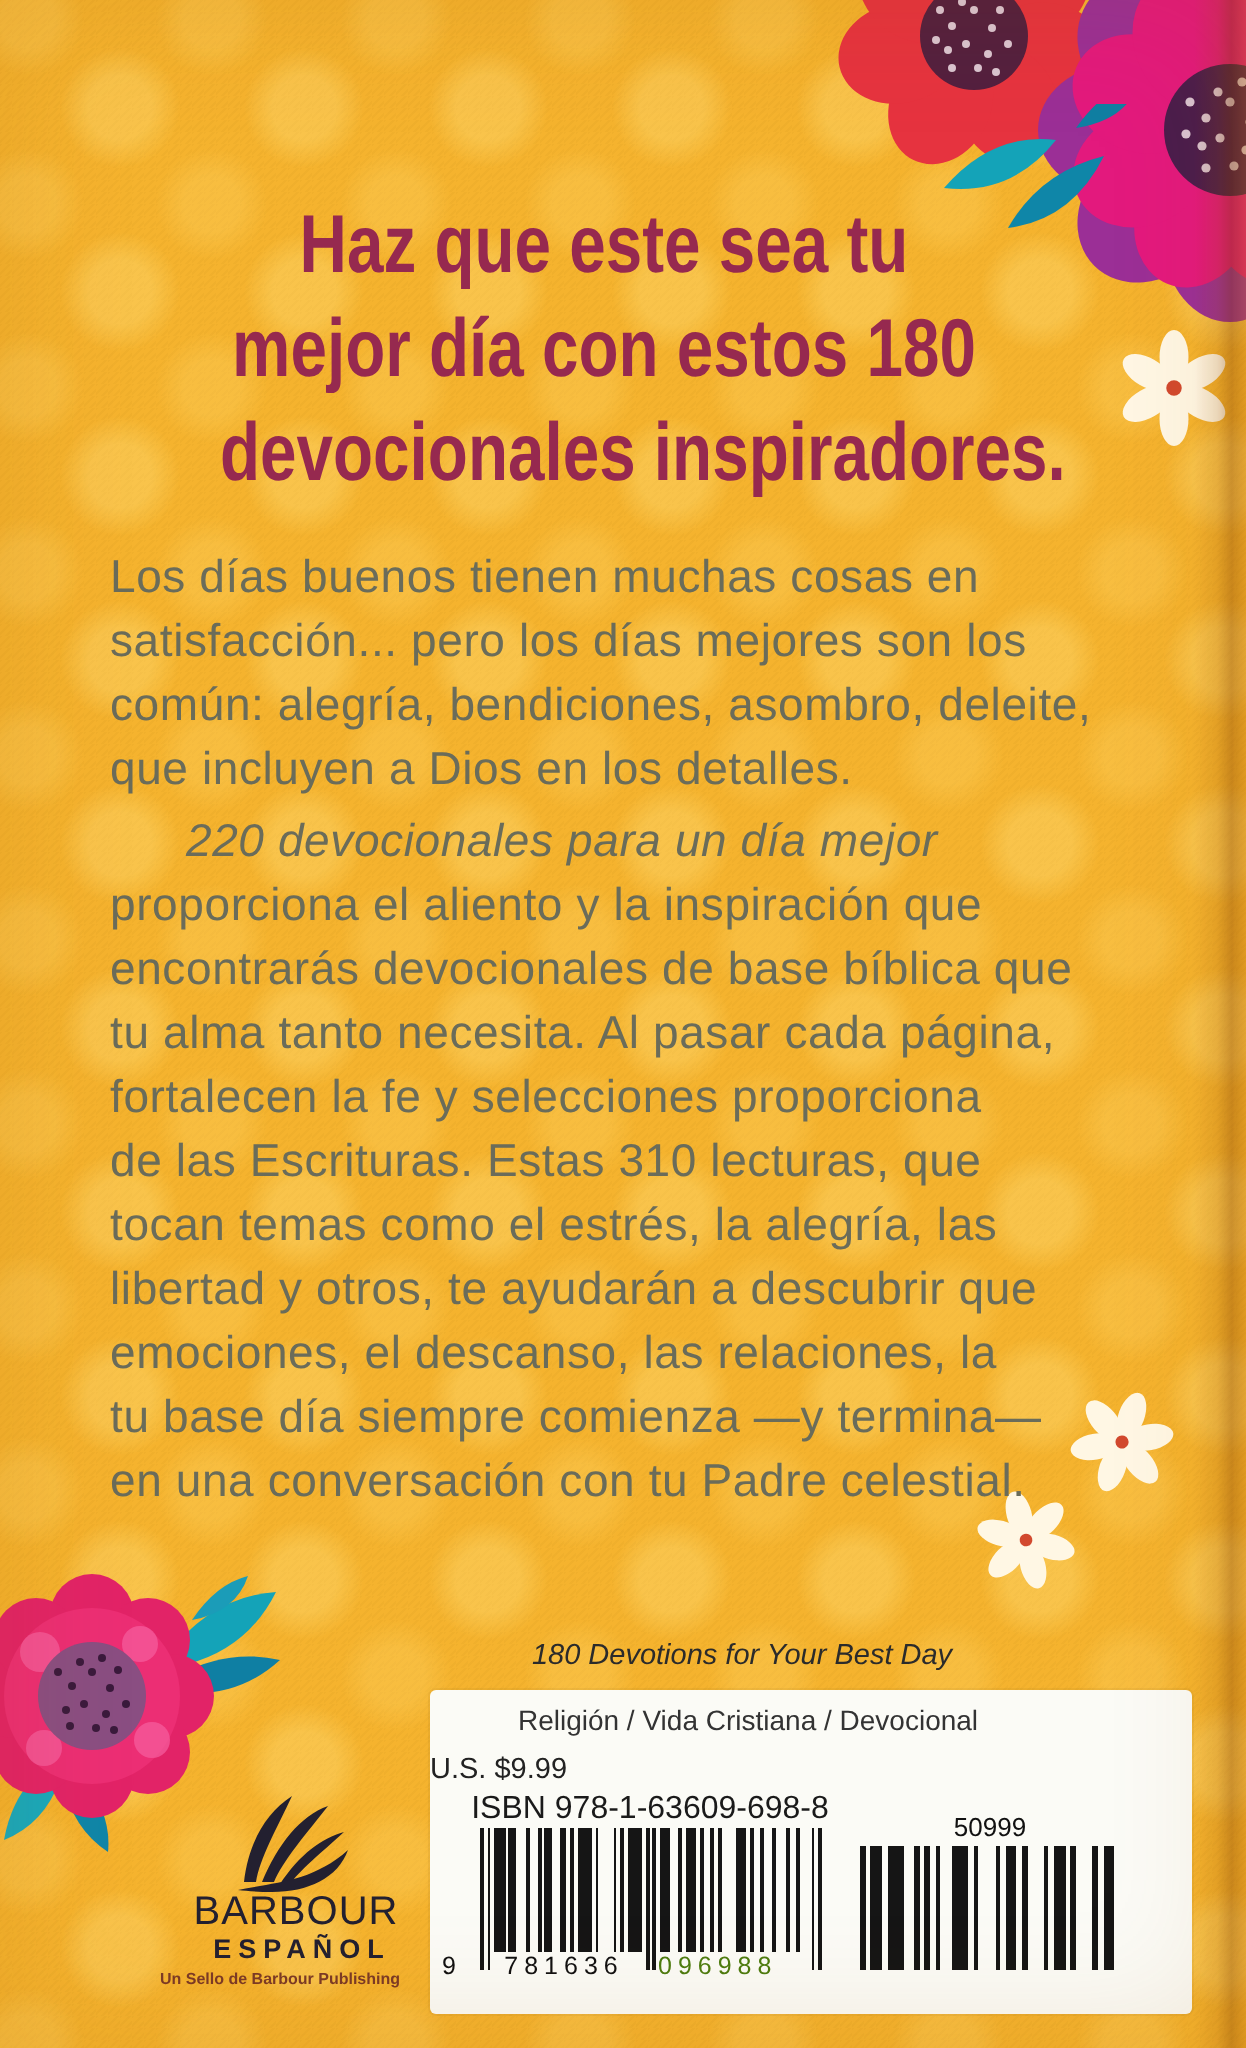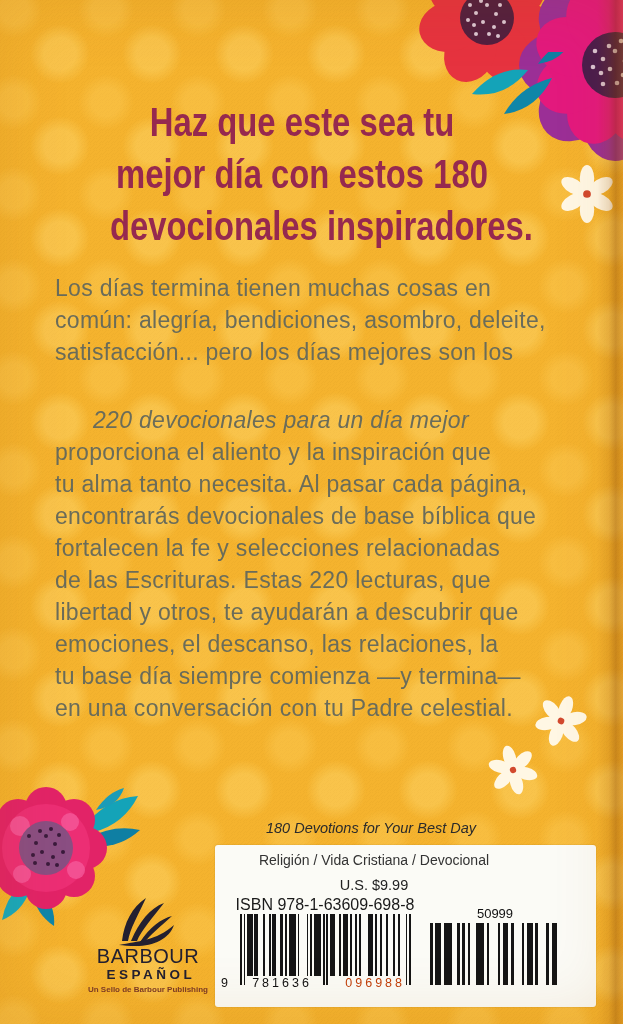--- a/index.html
+++ b/index.html
@@ -32,38 +32,38 @@
   .p1{top:272px;}
   .p2{top:404px;}
   .lead-italic{font-style:italic;padding-left:38px;line-height:32px;white-space:nowrap;}
 
   
   .eng-title{position:absolute;left:215px;top:820px;width:312px;text-align:center;z-index:4;
     font-style:italic;font-size:14.5px;color:#2b2b2b;}
   .isbn-box{position:absolute;left:215px;top:845px;width:381px;height:162px;z-index:4;
     background:var(--box-white,#FBFBF6);border-radius:3px;box-shadow:0 0 0 1px rgba(0,0,0,.04);}
   .cat{position:absolute;top:7px;left:0;width:318px;text-align:center;font-size:14px;color:#333;}
-  .price{position:absolute;top:32px;left:0;width:318px;text-align:center;font-size:14.5px;color:#222;}
+  .price{position:absolute;top:32px;left:0;width:318px;text-align:left;font-size:14.5px;color:#222;}
   .isbn{position:absolute;top:51px;left:12px;width:196px;text-align:center;font-size:16px;color:#1a1a1a;}
   .ean{position:absolute;left:25px;top:69px;width:171px;height:80px;}
   .addon{position:absolute;left:215px;top:78px;width:130px;height:70px;}
   .bar{position:absolute;top:0;background:var(--barcode-black,#151515);}
   .ean-prefix{position:absolute;left:6px;top:131px;font-size:12.5px;color:#111;}
   .ean-g1{position:absolute;left:30px;top:131px;width:74px;text-align:center;letter-spacing:3px;font-size:12.5px;color:#111;background:var(--box-white,#FBFBF6);}
-  .ean-g2{position:absolute;left:114px;top:131px;width:76px;text-align:right;letter-spacing:3px;font-size:12.5px;color:#c2410c;background:var(--box-white,#FBFBF6);}
+  .ean-g2{position:absolute;left:114px;top:131px;width:76px;text-align:left;letter-spacing:3px;font-size:12.5px;color:#4d7c0f;background:var(--box-white,#FBFBF6);}
   .addon-label{position:absolute;left:212px;top:61px;width:136px;text-align:center;font-size:13px;color:#111;}
 
   
   .logo{position:absolute;left:80px;top:895px;width:136px;height:112px;z-index:4;}
   .logo svg{position:absolute;left:36px;top:0;}
   .logo-name{position:absolute;top:50px;left:0;width:136px;text-align:center;
     font-size:20px;letter-spacing:.5px;color:var(--logo-dark,#232030);}
   .logo-imprint{position:absolute;top:72px;left:3px;width:136px;text-align:center;
     font-size:13.5px;letter-spacing:3.5px;font-weight:700;color:var(--logo-dark,#232030);}
-  .logo-tagline{position:absolute;top:90px;left:0;width:136px;text-align:center;
+  .logo-tagline{position:absolute;top:90px;left:0;width:136px;
     font-size:8px;font-weight:700;color:var(--tagline-brown,#7B3A26);}
 
   
   .fl{position:absolute;z-index:2;}
   .fl-red{left:407px;top:-62px;}
   .fl-pink{left:515px;top:-35px;}
   .leaves-top{left:468px;top:52px;}
   .daisy-1{left:558px;top:165px;}
   .daisy-2{left:535px;top:695px;}
   .daisy-3{left:488px;top:745px;}
@@ -236,33 +236,35 @@
     </g>
   </svg>
 
   <div class="headline">
       <div class="line">Haz que este sea tu</div>
       <div class="line">mejor día con estos 180</div>
       <div class="line">devocionales inspiradores.</div>
     </div>
 
   <div class="para p1">
-      <div class="line">Los días termina tienen muchas cosas en</div>
+      <div class="line">Los días buenos tienen muchas cosas en</div>
+      <div class="line">satisfacción... pero los días mejores son los</div>
       <div class="line">común: alegría, bendiciones, asombro, deleite,</div>
-      <div class="line">satisfacción... pero los días mejores son los</div>
+      <div class="line">que incluyen a Dios en los detalles.</div>
     </div>
 
   <div class="para p2">
     <div class="lead-italic">220 devocionales para un día mejor</div>
     <div>
         <div class="line">proporciona el aliento y la inspiración que</div>
+        <div class="line">encontrarás devocionales de base bíblica que</div>
         <div class="line">tu alma tanto necesita. Al pasar cada página,</div>
-        <div class="line">encontrarás devocionales de base bíblica que</div>
-        <div class="line">fortalecen la fe y selecciones relacionadas</div>
-        <div class="line">de las Escrituras. Estas 220 lecturas, que</div>
+        <div class="line">fortalecen la fe y selecciones proporciona</div>
+        <div class="line">de las Escrituras. Estas 310 lecturas, que</div>
+        <div class="line">tocan temas como el estrés, la alegría, las</div>
         <div class="line">libertad y otros, te ayudarán a descubrir que</div>
         <div class="line">emociones, el descanso, las relaciones, la</div>
         <div class="line">tu base día siempre comienza —y termina—</div>
         <div class="line">en una conversación con tu Padre celestial.</div>
       </div>
   </div>
 
   <div class="eng-title">180 Devotions for Your Best Day</div>
 
   <div class="isbn-box">

